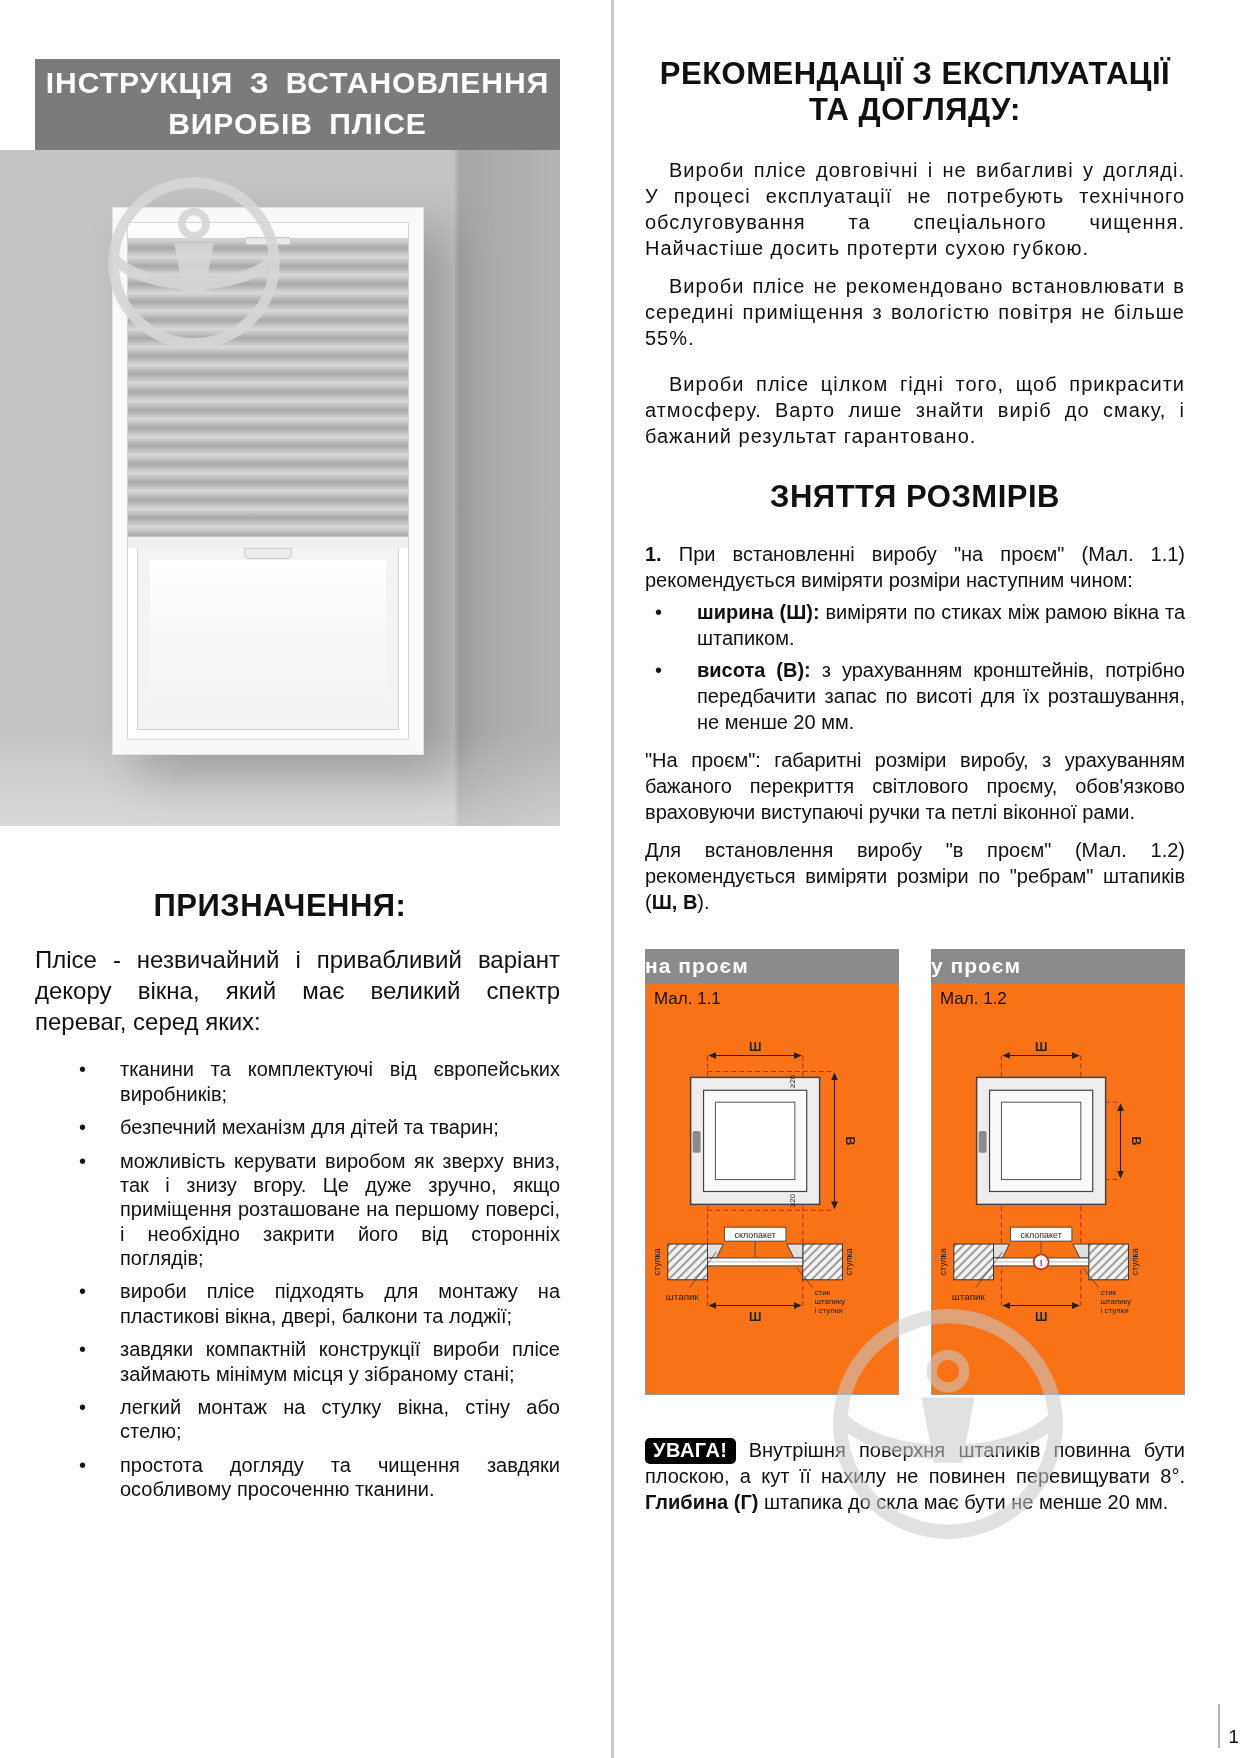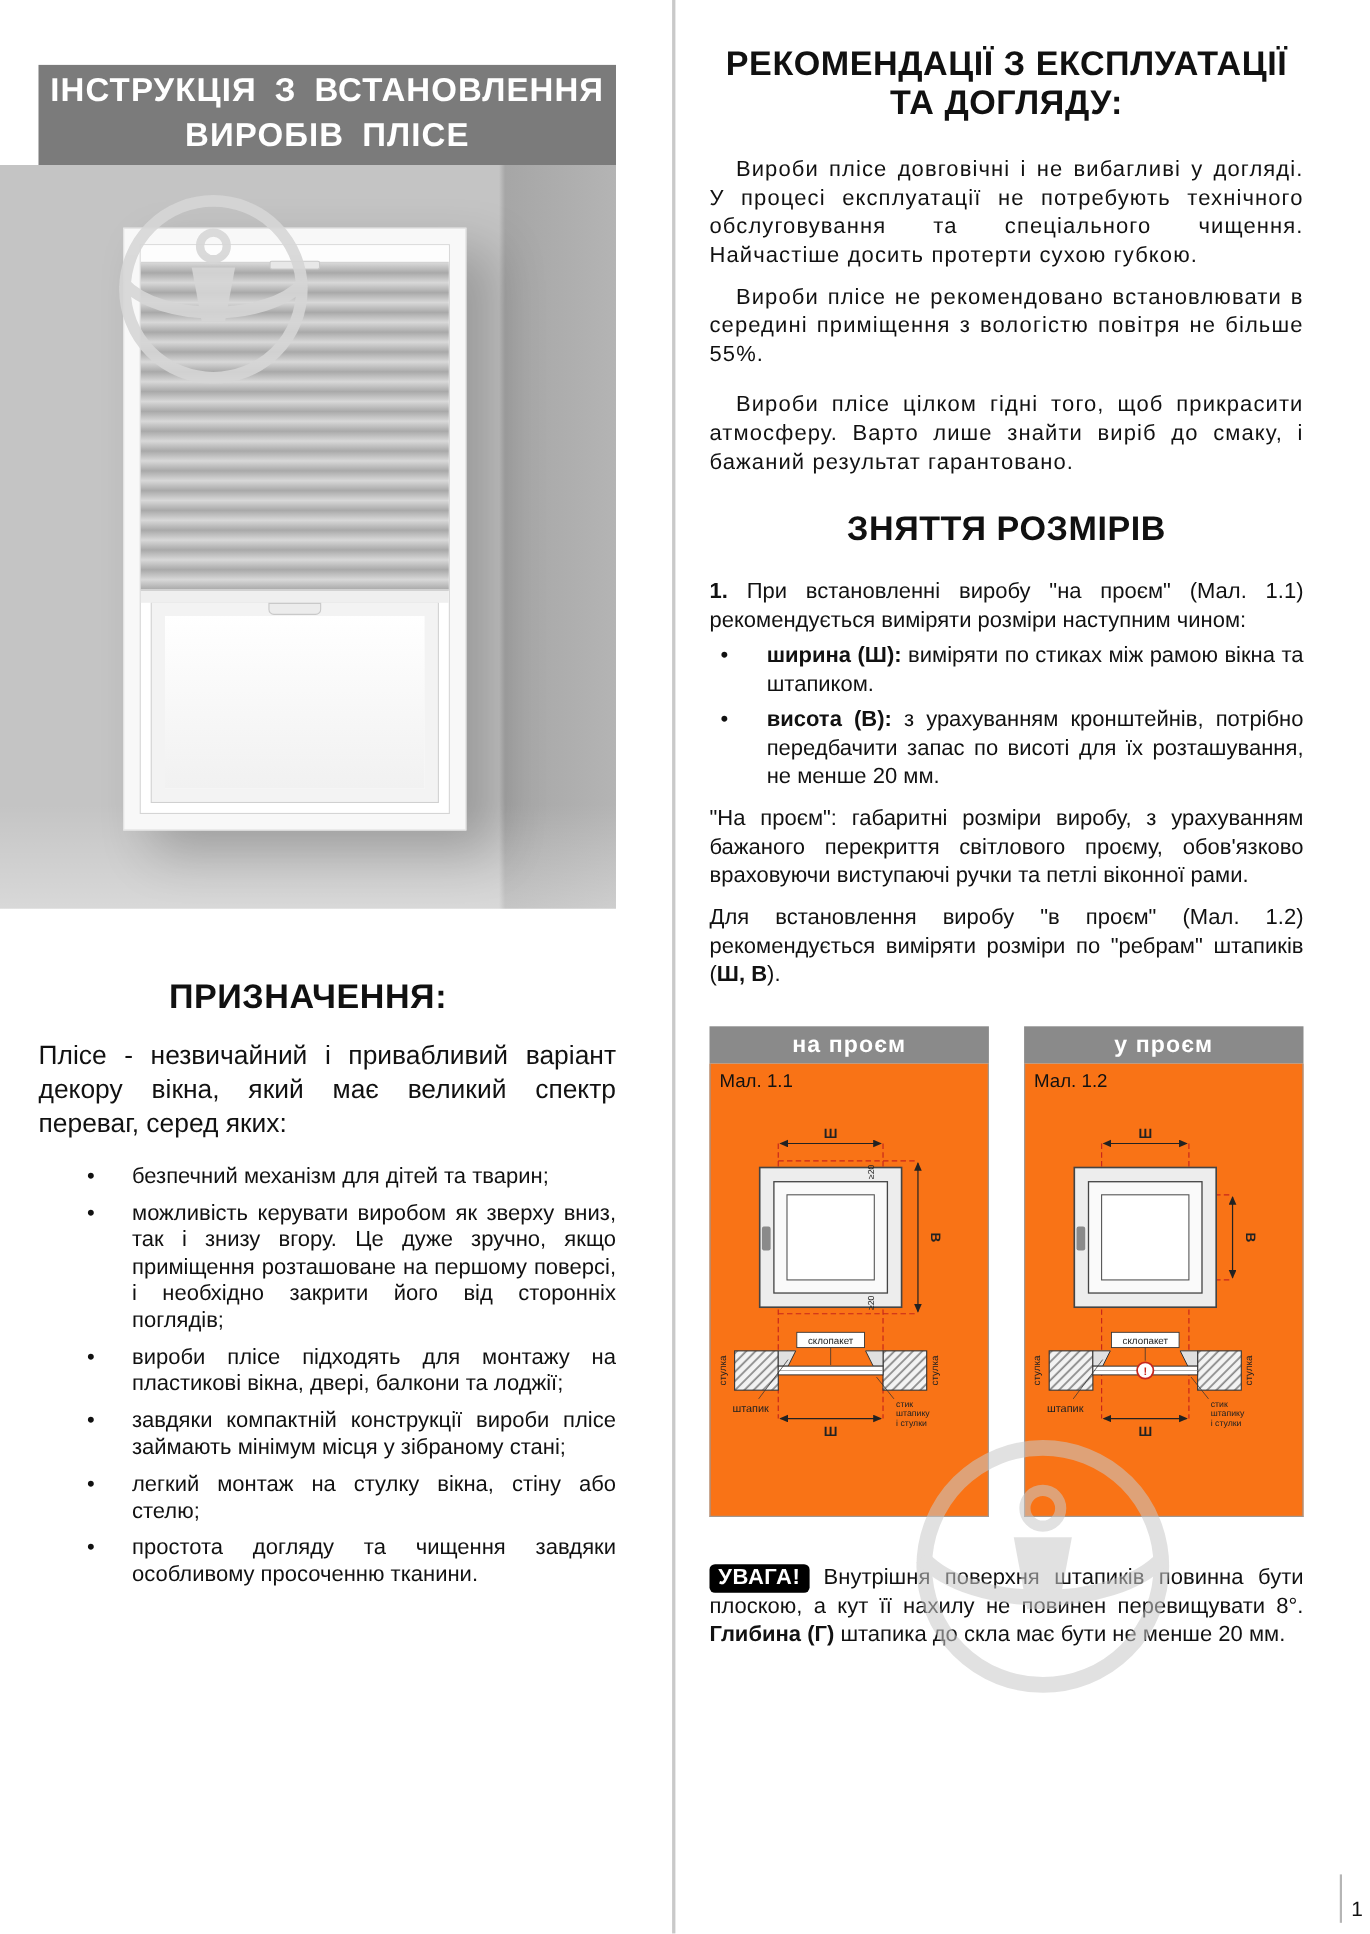--- a/index.html
+++ b/index.html
@@ -44,36 +44,36 @@
 
   .sec-title { font-size:31px; font-weight:bold; text-align:center; letter-spacing:.5px; }
   .left-col .sec-title { margin-top:62px;text-align:center; }
   .purpose-intro { margin:20px 0 0 35px; width:525px; font-size:24px; line-height:1.3; text-align:justify; }
   .purpose-list { list-style:none; margin:20px 0 0 35px; width:525px; }
   .purpose-list li { position:relative; padding-left:85px; font-size:20px; line-height:1.22;
                      margin-bottom:9px; text-align:justify; }
   .purpose-list li::before { content:"•"; position:absolute; left:44px; top:0; }
 
   
-  .right-col { position:absolute; left:645px; top:0; width:540px; }
+  .right-col { position:absolute; left:645px; top:16px; width:540px; }
   .top-title { margin-top:40px; line-height:1.15; }
   .para { font-size:20px; line-height:1.3; text-align:justify; margin-top:12px; }
   .airy { letter-spacing:1px; }
   .indent { text-indent:24px; }
   .first-para { margin-top:30px; }
   .measure-title { margin-top:30px; }
   .measure-list { list-style:none; margin-top:6px; }
   .measure-list li { position:relative; padding-left:52px; font-size:20px; line-height:1.3;
                      margin-bottom:6px; text-align:justify; }
   .measure-list li::before { content:"•"; position:absolute; left:10px; top:0; }
 
   .diagrams { display:flex; gap:32px; margin-top:34px; }
   .diagram { width:254px; margin:0; }
   .dia-header { height:34px; background:#8a8a8a; color:#fff; font-weight:bold; font-size:21px;
-                text-align:center; line-height:34px; letter-spacing:1px; }
+                line-height:34px; letter-spacing:1px; }
   .dia-body { position:relative; border:1px solid #999; border-top:none; height:412px; background:#f97316; }
   .dia-caption { position:absolute; left:8px; top:6px; font-size:17px; z-index:2; }
   .dia-svg { position:absolute; inset:0; width:100%; height:100%; }
   .dia-svg text { font-family:"Liberation Sans", sans-serif; fill:#222; }
   .t7 { font-size:8px; }
   .t8 { font-size:9px; }
   .t9 { font-size:10px; }
   .tb { font-size:12.5px; font-weight:bold; }
 
   .attention { margin-top:42px; }
@@ -117,20 +117,21 @@
             </div>
           </div>
           <div class="glass"></div>
         </div>
       </div>
     </div>
 
     <h2 class="sec-title">ПРИЗНАЧЕННЯ:</h2>
     <p class="purpose-intro">Плісе - незвичайний і привабливий варіант декору вікна, який має великий спектр переваг, серед яких:</p>
     <ul class="purpose-list">
+      <li>тканини та комплектуючі від європейських виробників;</li>
       <li>безпечний механізм для дітей та тварин;</li>
       <li>можливість керувати виробом як зверху вниз, так і знизу вгору. Це дуже зручно, якщо приміщення розташоване на першому поверсі, і необхідно закрити його від сторонніх поглядів;</li>
       <li>вироби плісе підходять для монтажу на пластикові вікна, двері, балкони та лоджії;</li>
       <li>завдяки компактній конструкції вироби плісе займають мінімум місця у зібраному стані;</li>
       <li>легкий монтаж на стулку вікна, стіну або стелю;</li>
       <li>простота догляду та чищення завдяки особливому просоченню тканини.</li>
     </ul>
   </div>
 
   <div class="right-col">

